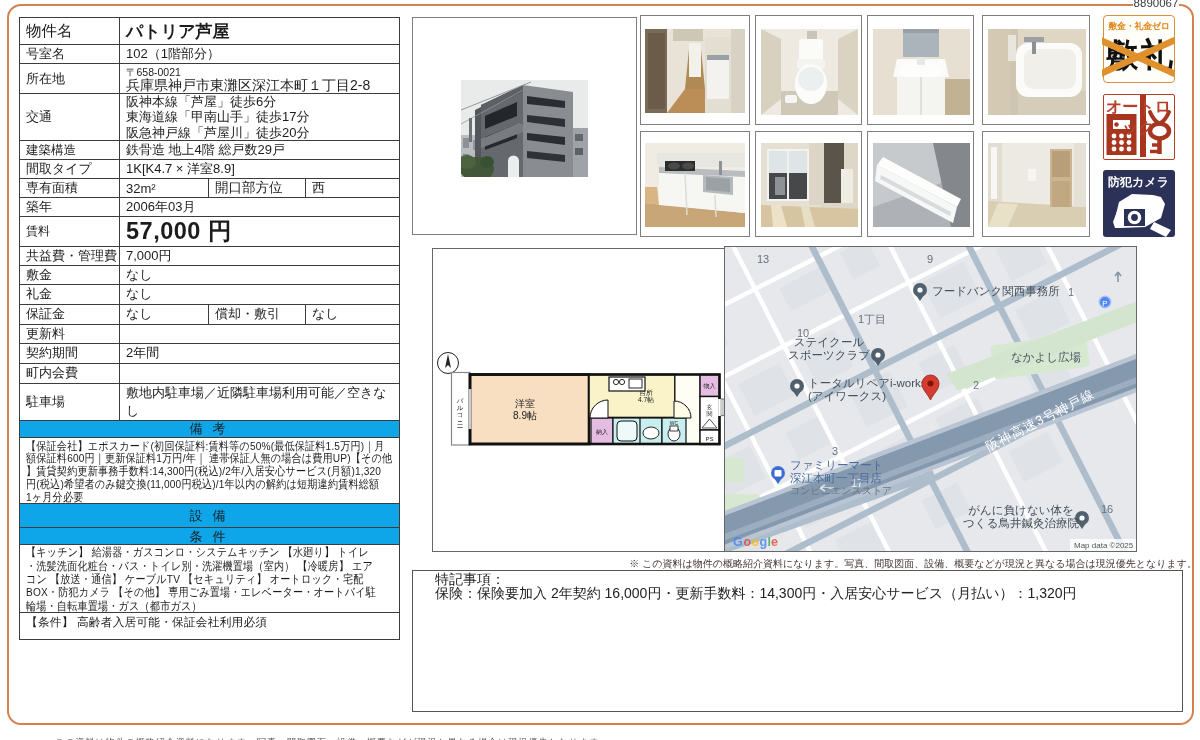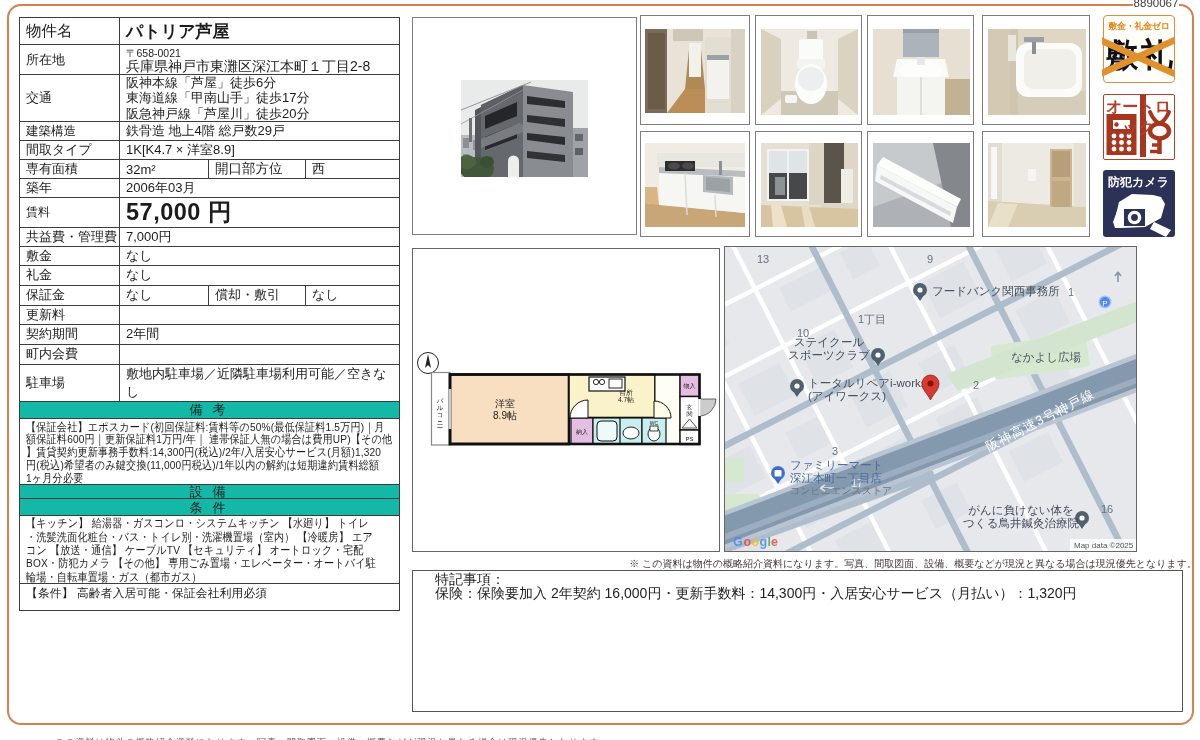--- a/index.html
+++ b/index.html
@@ -3,21 +3,21 @@
 <style>
 html,body{margin:0;padding:0;}
 body{width:1200px;height:740px;position:relative;overflow:hidden;background:#fff;
  font-family:"Liberation Sans",sans-serif;-webkit-font-smoothing:antialiased;}
 .abs{position:absolute;}
 
 table.spec{border-collapse:collapse;table-layout:fixed;}
 table.spec td{border:1px solid #3c3c3c;padding:0 0 0 6px;color:#1c1c1c;overflow:hidden;vertical-align:middle;}
 table.spec td.lbl{font-size:13px;}
 table.spec td.val{font-size:13px;}
-td.hdrbar{background:#14b8a6;color:#fff;text-align:center;font-size:13px;line-height:13px;letter-spacing:10px;padding:0;}
+td.hdrbar{background:#0ea5e9;color:#fff;text-align:center;font-size:13px;line-height:13px;letter-spacing:10px;padding:0;}
 td.blk{font-size:11.7px;line-height:13.2px;vertical-align:top;padding-top:3px;letter-spacing:0.2px;}
 .photobox{position:absolute;background:#fff;border:1.3px solid #7e7e7e;box-sizing:border-box;}
 .photobox svg{position:absolute;}
 </style></head>
 <body>
 
 <div class="abs" style="left:7px;top:4px;width:1183px;height:717px;border:2.5px solid #d5814e;border-radius:14px;"></div>
 
 <div class="abs" style="left:1133px;top:-3px;width:46px;height:13px;background:#fff;color:#3a3a3a;font-size:11.5px;text-align:center;">8890067</div>
 
@@ -30,20 +30,24 @@
         <col style="width:94px">
       </colgroup>
 
 <tbody>
 
 <tr style="height:27px;">
           <td class="lbl" style="font-size:15.5px;">物件名</td>
           <td class="val" colspan="3" style="font-size:17px;font-weight:bold;">パトリア芦屋</td>
         </tr>
 
+<tr style="height:19px;">
+          <td class="lbl">号室名</td>
+          <td class="val" colspan="3">102（1階部分）</td>
+        </tr>
 
 <tr style="height:30px;">
           <td class="lbl">所在地</td>
           <td class="val" colspan="3" style="line-height:13px;"><span style="font-size:10.5px;">〒658-0021</span><br><span style="font-size:14px;">兵庫県神戸市東灘区深江本町１丁目2-8</span></td>
         </tr>
 
 <tr style="height:47px;">
           <td class="lbl">交通</td>
           <td class="val" colspan="3" style="line-height:15.4px;">阪神本線「芦屋」徒歩6分<br>東海道線「甲南山手」徒歩17分<br>阪急神戸線「芦屋川」徒歩20分</td>
         </tr>
@@ -121,21 +125,21 @@
 <tr style="height:17px;">
           <td class="hdrbar" colspan="4">備考</td>
         </tr>
 
 <tr style="height:65.5px;">
           <td class="blk" colspan="4" style="white-space:nowrap;line-height:12.7px;padding-top:2px;">
             <div style="transform:scaleX(0.865);transform-origin:0 0;">【保証会社】エポスカード(初回保証料:賃料等の50%(最低保証料1.5万円)｜月<br>額保証料600円｜更新保証料1万円/年｜ 連帯保証人無の場合は費用UP)【その他<br>】賃貸契約更新事務手数料:14,300円(税込)/2年/入居安心サービス(月額)1,320<br>円(税込)希望者のみ鍵交換(11,000円税込)/1年以内の解約は短期違約賃料総額<br>1ヶ月分必要</div>
           </td>
         </tr>
 
-<tr style="height:14px;">
+<tr style="height:24px;">
           <td class="hdrbar" colspan="4">設備</td>
         </tr>
 
 <tr style="height:17px;">
           <td class="hdrbar" colspan="4">条件</td>
         </tr>
 
 <tr style="height:67.5px;">
           <td class="blk" colspan="4" style="line-height:13.4px;white-space:nowrap;">
             <div style="transform:scaleX(0.865);transform-origin:0 0;">【キッチン】 給湯器・ガスコンロ・システムキッチン 【水廻り】 トイレ<br>・洗髪洗面化粧台・バス・トイレ別・洗濯機置場（室内） 【冷暖房】 エア<br>コン 【放送・通信】 ケーブルTV 【セキュリティ】 オートロック・宅配<br>BOX・防犯カメラ 【その他】 専用ごみ置場・エレベーター・オートバイ駐<br>輪場・自転車置場・ガス（都市ガス）</div>
@@ -297,21 +301,21 @@
 <polygon points="0,84 0,58 98,64 98,84" fill="#d9cdb2"></polygon>
 <polygon points="10,60 30,61 20,84 0,84" fill="#e9e0c8"></polygon>
 <rect x="62" y="6" width="22" height="58" fill="#cbb593"></rect>
 <rect x="64" y="8" width="18" height="26" fill="#b89f7a"></rect>
 <rect x="64" y="38" width="18" height="26" fill="#c0a883"></rect>
 <rect x="40" y="26" width="8" height="12" fill="#f6f5f2"></rect>
 <rect x="86" y="0" width="12" height="64" fill="#e5e0d5"></rect>
 </svg>
 </div>
 
-<div class="photobox" style="left:412px;top:248px;width:308px;height:304px;border-width:1.3px;border-color:#666;">
+<div class="photobox" style="left:432px;top:248px;width:308px;height:304px;border-width:1.3px;border-color:#666;">
 <svg width="305" height="301" viewBox="0 0 305 301" style="left:0;top:0;">
 <g>
 
 <circle cx="15" cy="114" r="10.5" fill="none" stroke="#222" stroke-width="1"></circle>
 <polygon points="15,105 12,119 15,116 18,119" fill="#222"></polygon>
 
 <rect x="18.5" y="123.5" width="18.5" height="72.5" fill="#fff" stroke="#888" stroke-width="1.2"></rect>
 <text x="27.5" y="160" font-size="6.5" fill="#222" text-anchor="middle" style="writing-mode:tb;letter-spacing:0.5px;">バルコニー</text>
 
 <rect x="37" y="125.5" width="119" height="69.5" fill="#f8dfc2" stroke="#111" stroke-width="2.6"></rect>

